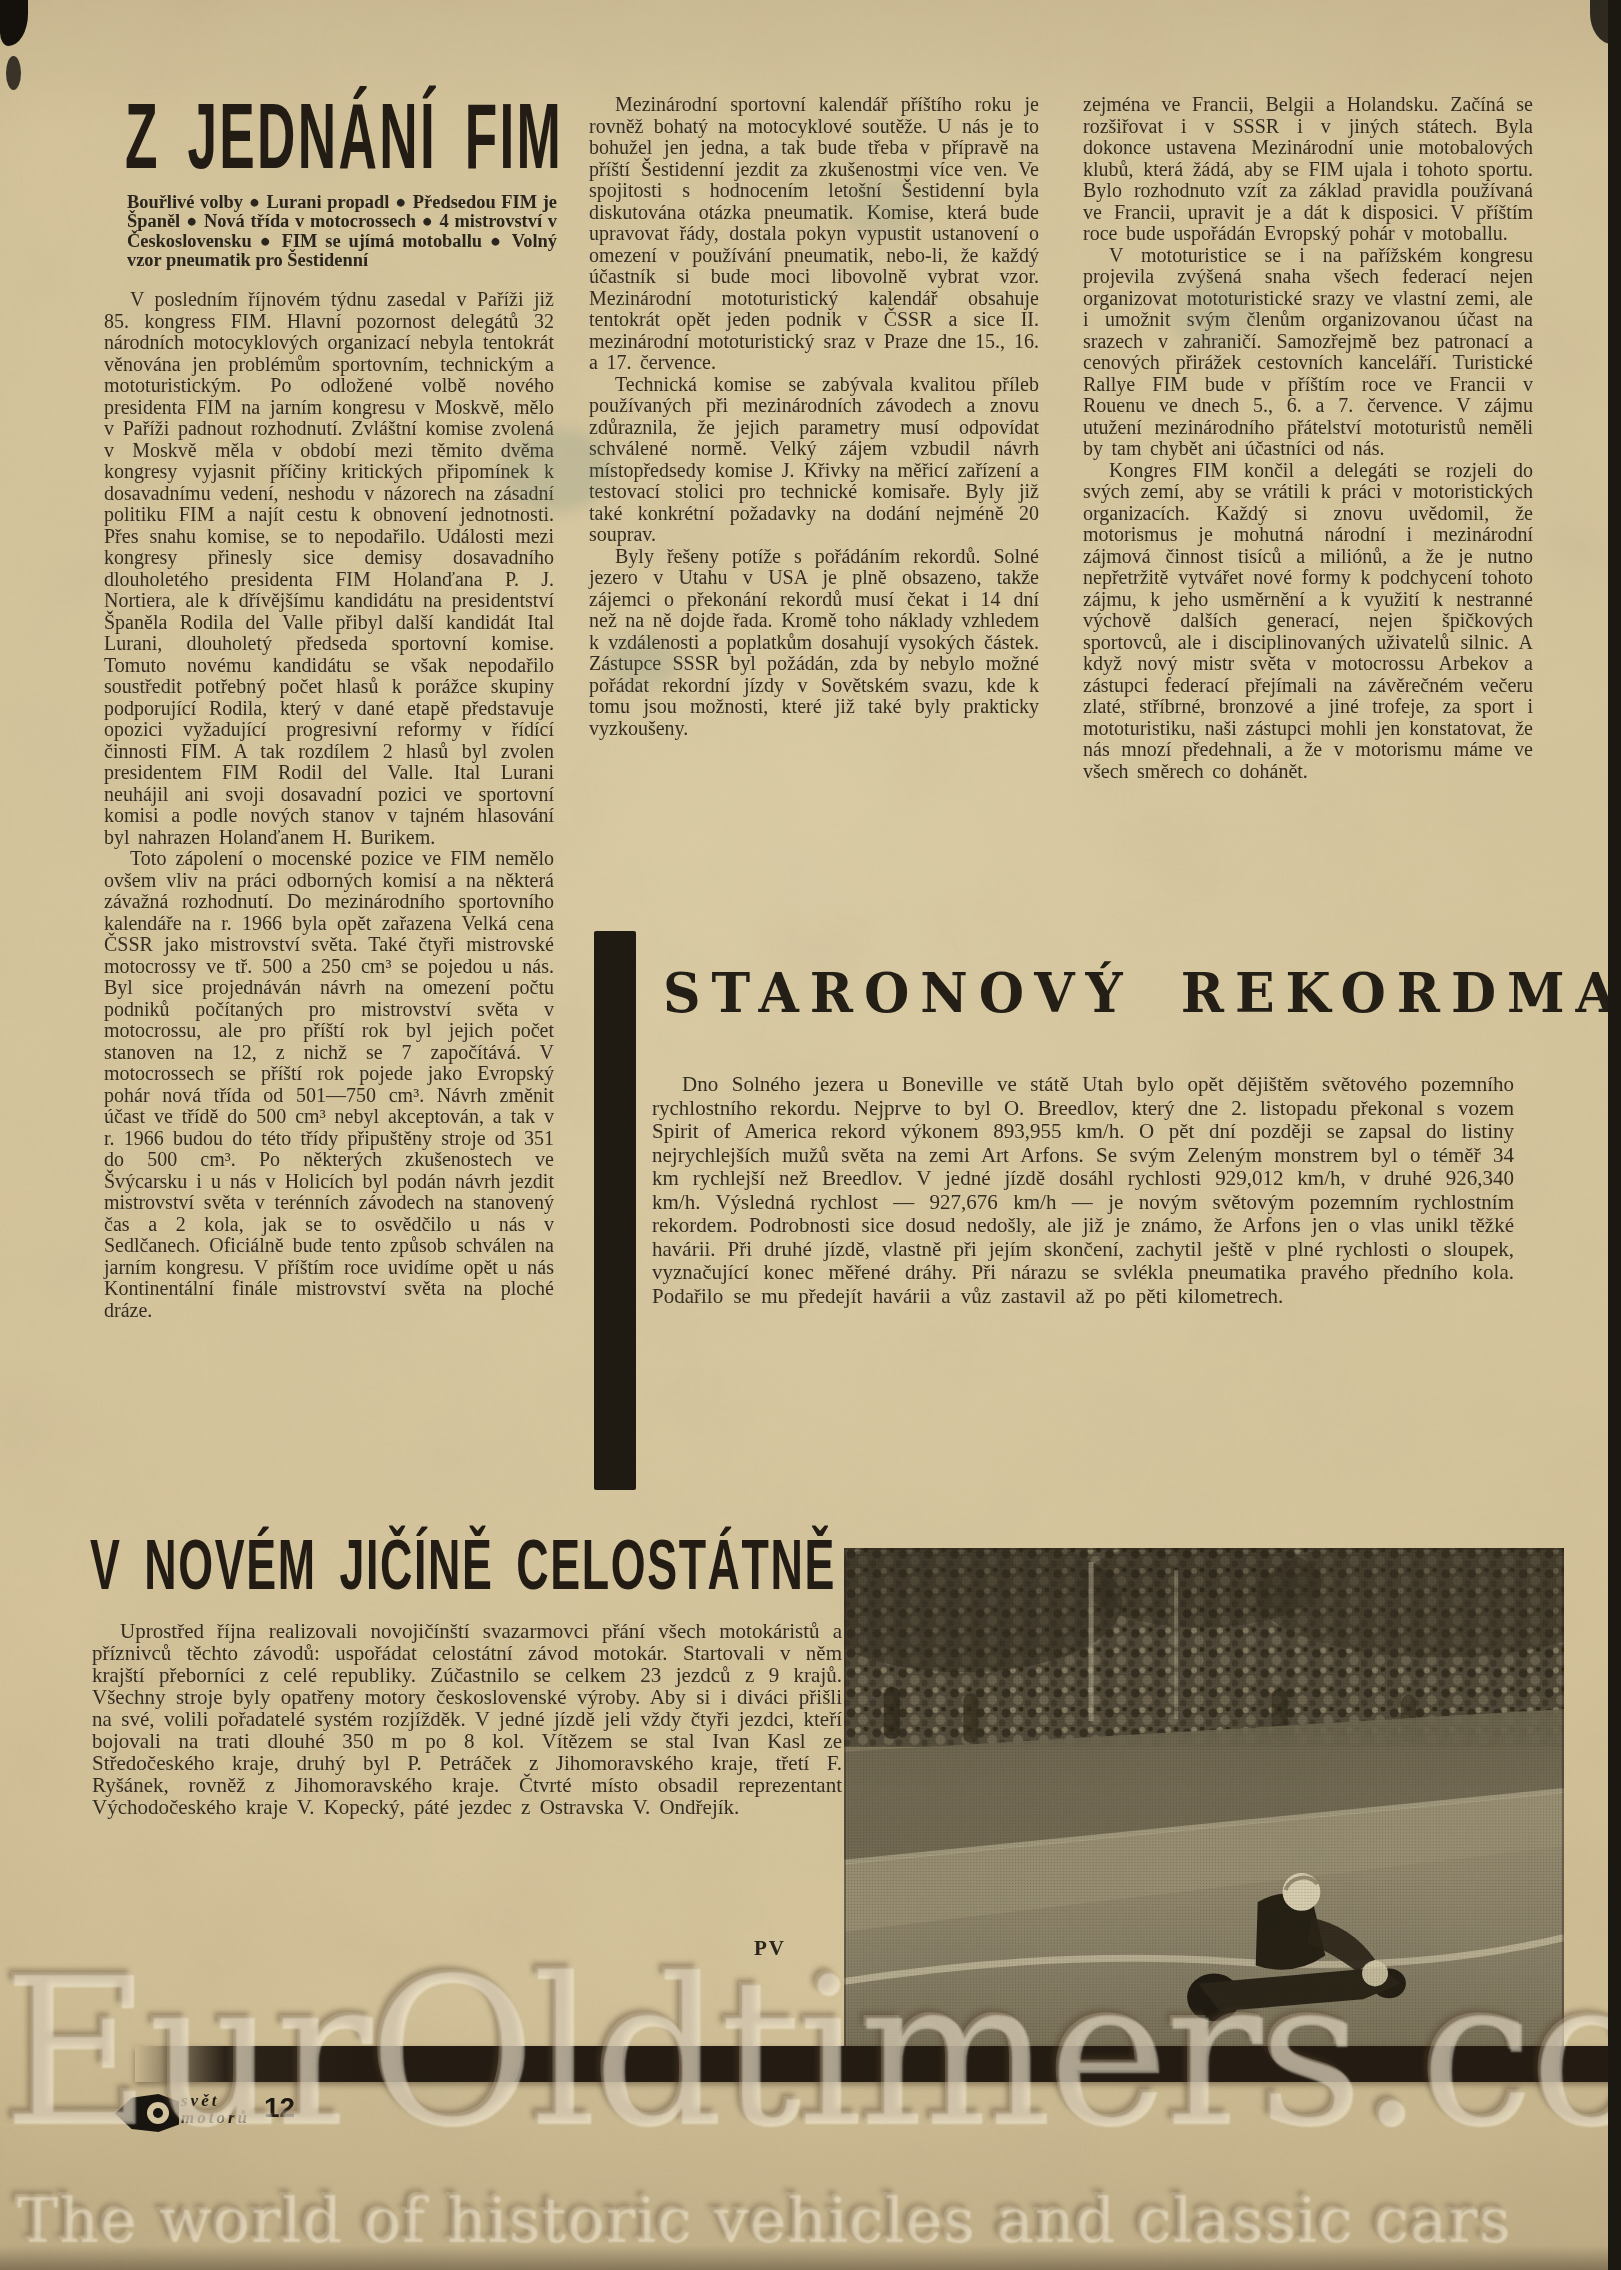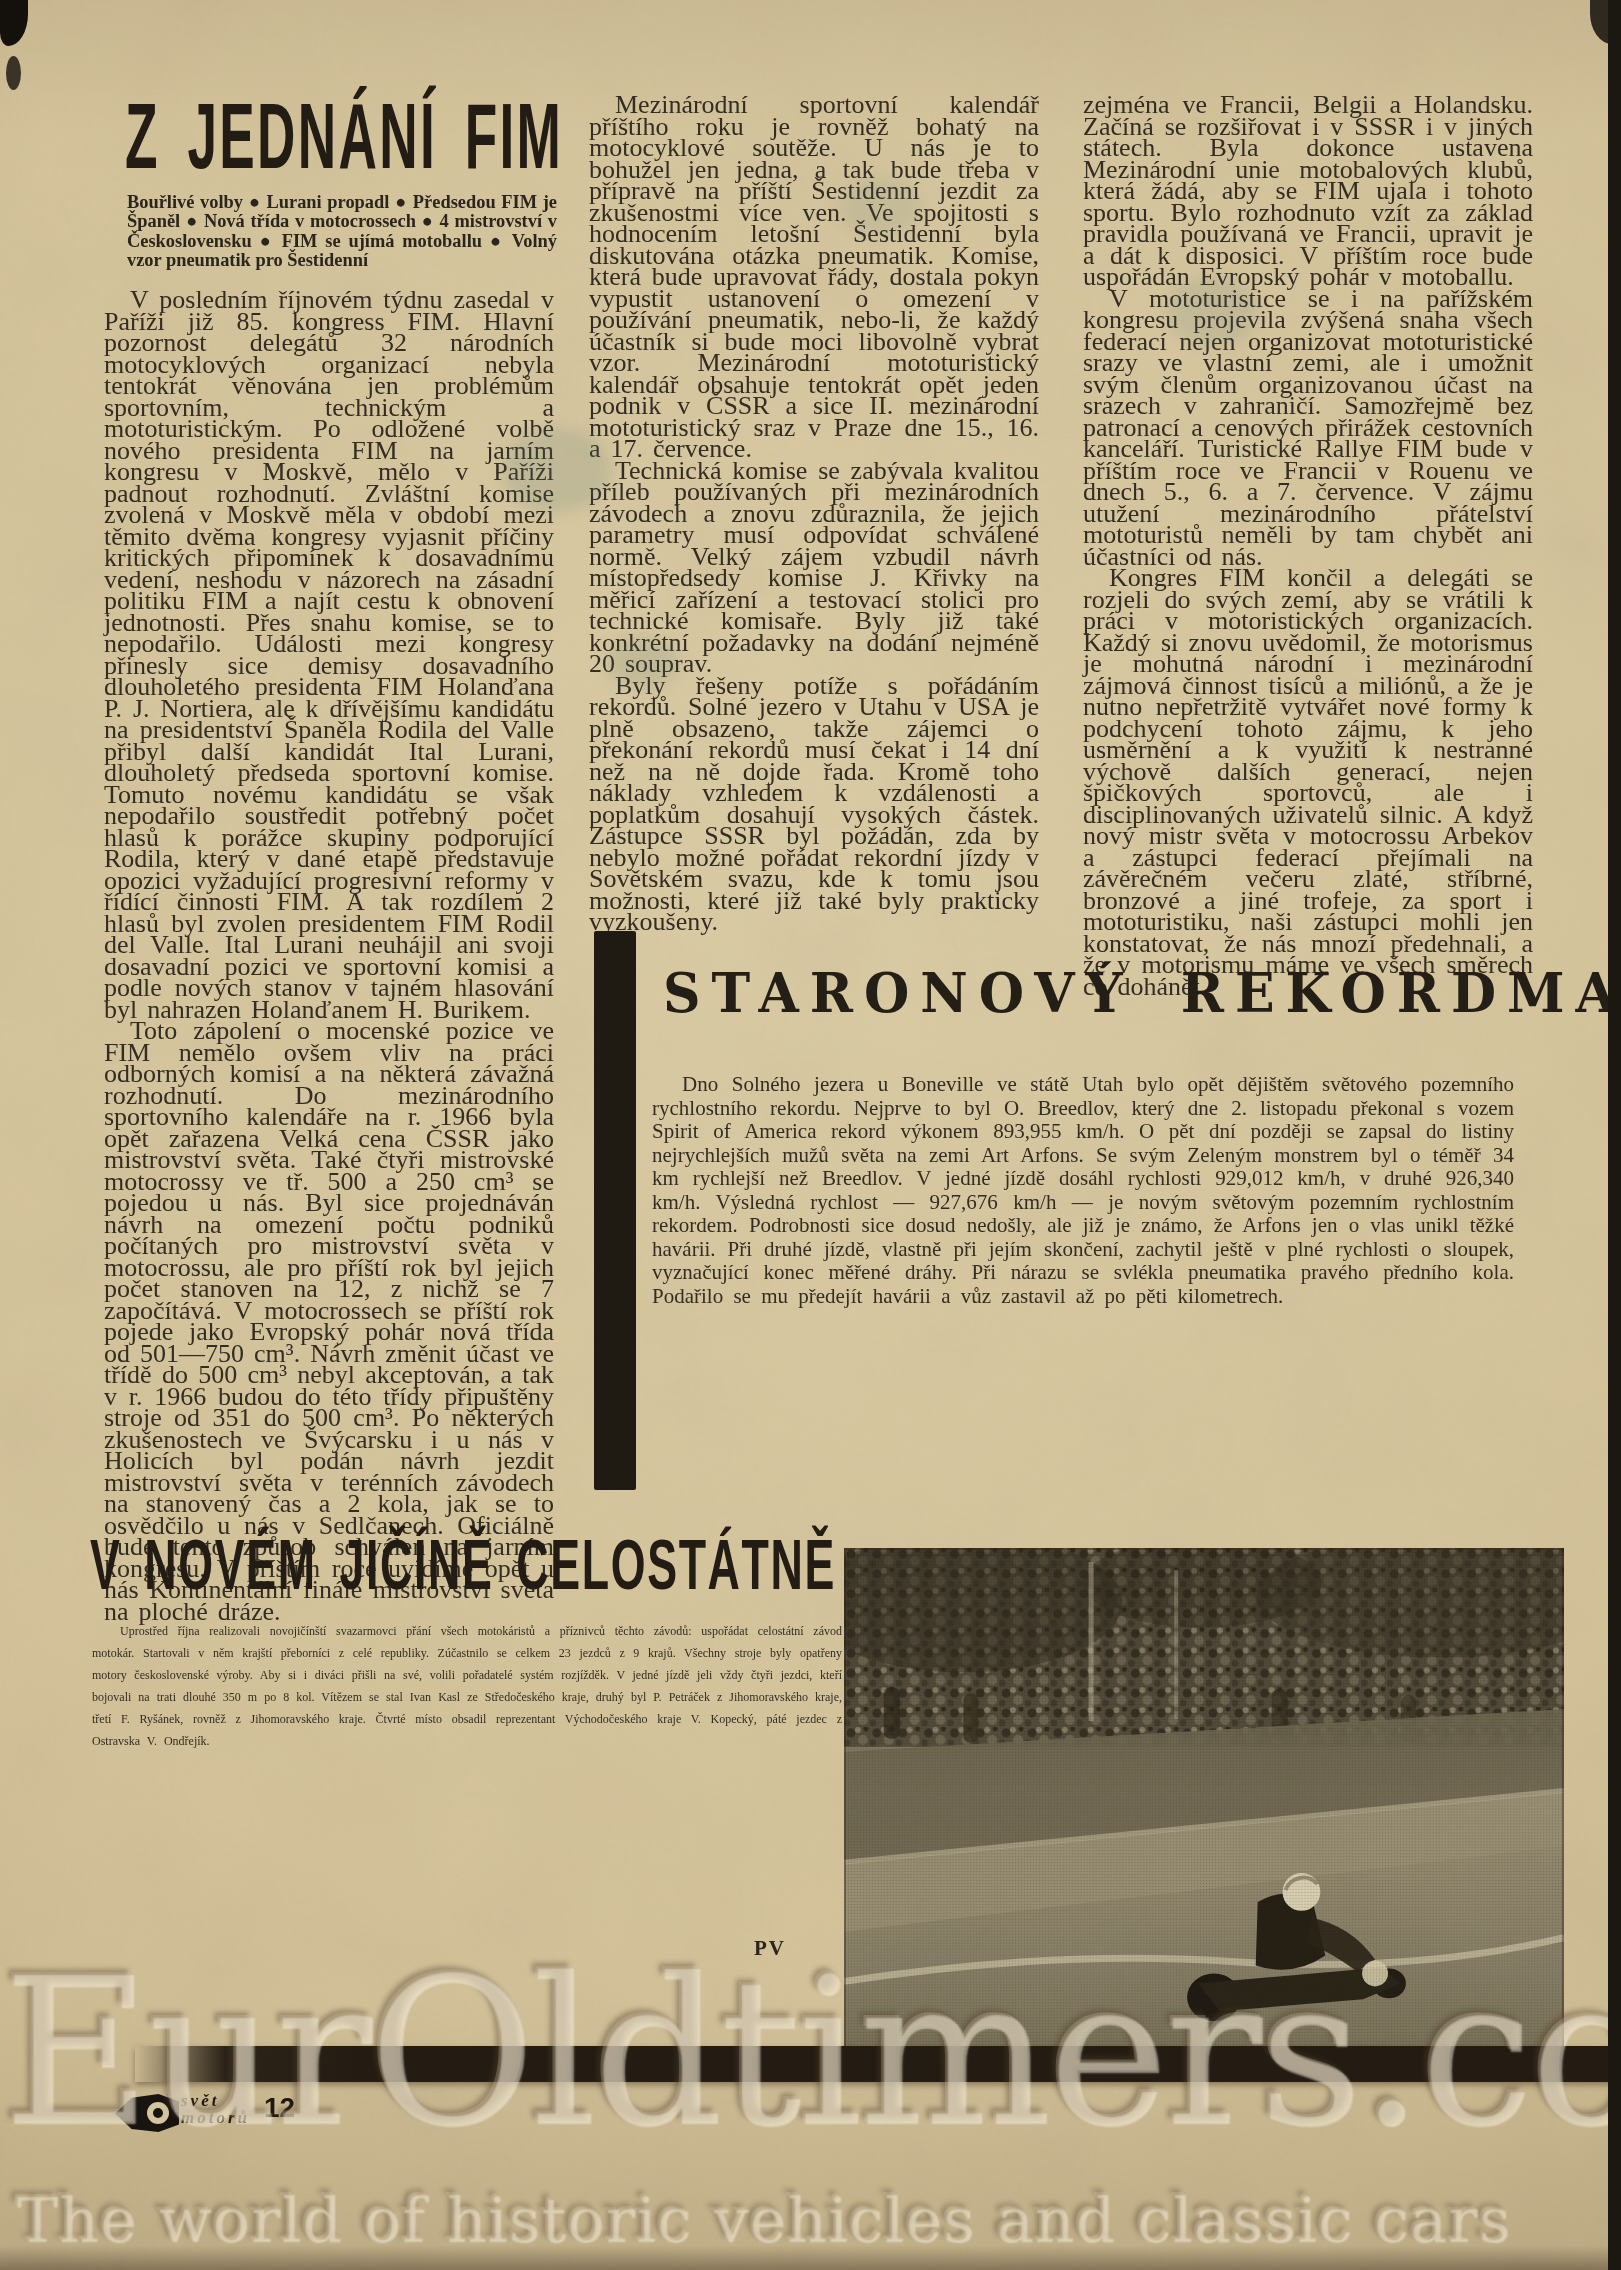--- a/index.html
+++ b/index.html
@@ -29,34 +29,34 @@
     font-family:"Liberation Sans", sans-serif;font-weight:bold;font-size:56px;
     letter-spacing:2px;word-spacing:11px;color:#221c14;
     transform:scale(0.80,1.25);transform-origin:0 0;
   }
   
   .lead{
     position:absolute;left:127px;top:193px;width:430px;
     font-weight:bold;font-size:18.4px;line-height:19.3px;text-align:justify;
     color:#2b261d;
   }
-  .col{position:absolute;width:450px;font-size:26px;line-height:21.5px;text-align:justify;}
+  .col{position:absolute;width:450px;font-size:20px;line-height:21.5px;text-align:justify;}
   .col p{margin:0;text-indent:26px;word-spacing:3.5px;}
   .col p.noindent{text-indent:0;}
   .col1{left:104px;top:289px;}
   .col2{left:589px;top:94px;}
   .col3{left:1083px;top:94px;}
   .rek-body{
     position:absolute;left:652px;top:1073px;width:862px;
     font-size:21px;line-height:23.5px;text-align:justify;word-spacing:5px;
   }
   .rek-body p{margin:0;text-indent:30px;}
   .jicin-body{
     position:absolute;left:92px;top:1620px;width:750px;
-    font-size:12px;line-height:22px;text-align:justify;word-spacing:4px;
+    font-size:21px;line-height:22px;text-align:justify;word-spacing:4px;
   }
   .jicin-body p{margin:0;text-indent:28px;}
   .jicin-body p + p{margin-top:6px;}
   .pv{position:absolute;left:754px;top:1936px;font-weight:bold;font-size:21px;letter-spacing:2px;color:#2b261d;}
   
   .vbar{position:absolute;left:594px;top:931px;width:42px;height:559px;background:#1f1a12;border-radius:2px;z-index:5;}
   
   .photo{position:absolute;left:844px;top:1548px;width:720px;height:503px;z-index:10;}
   .photo svg{display:block;width:100%;height:100%;}
   

